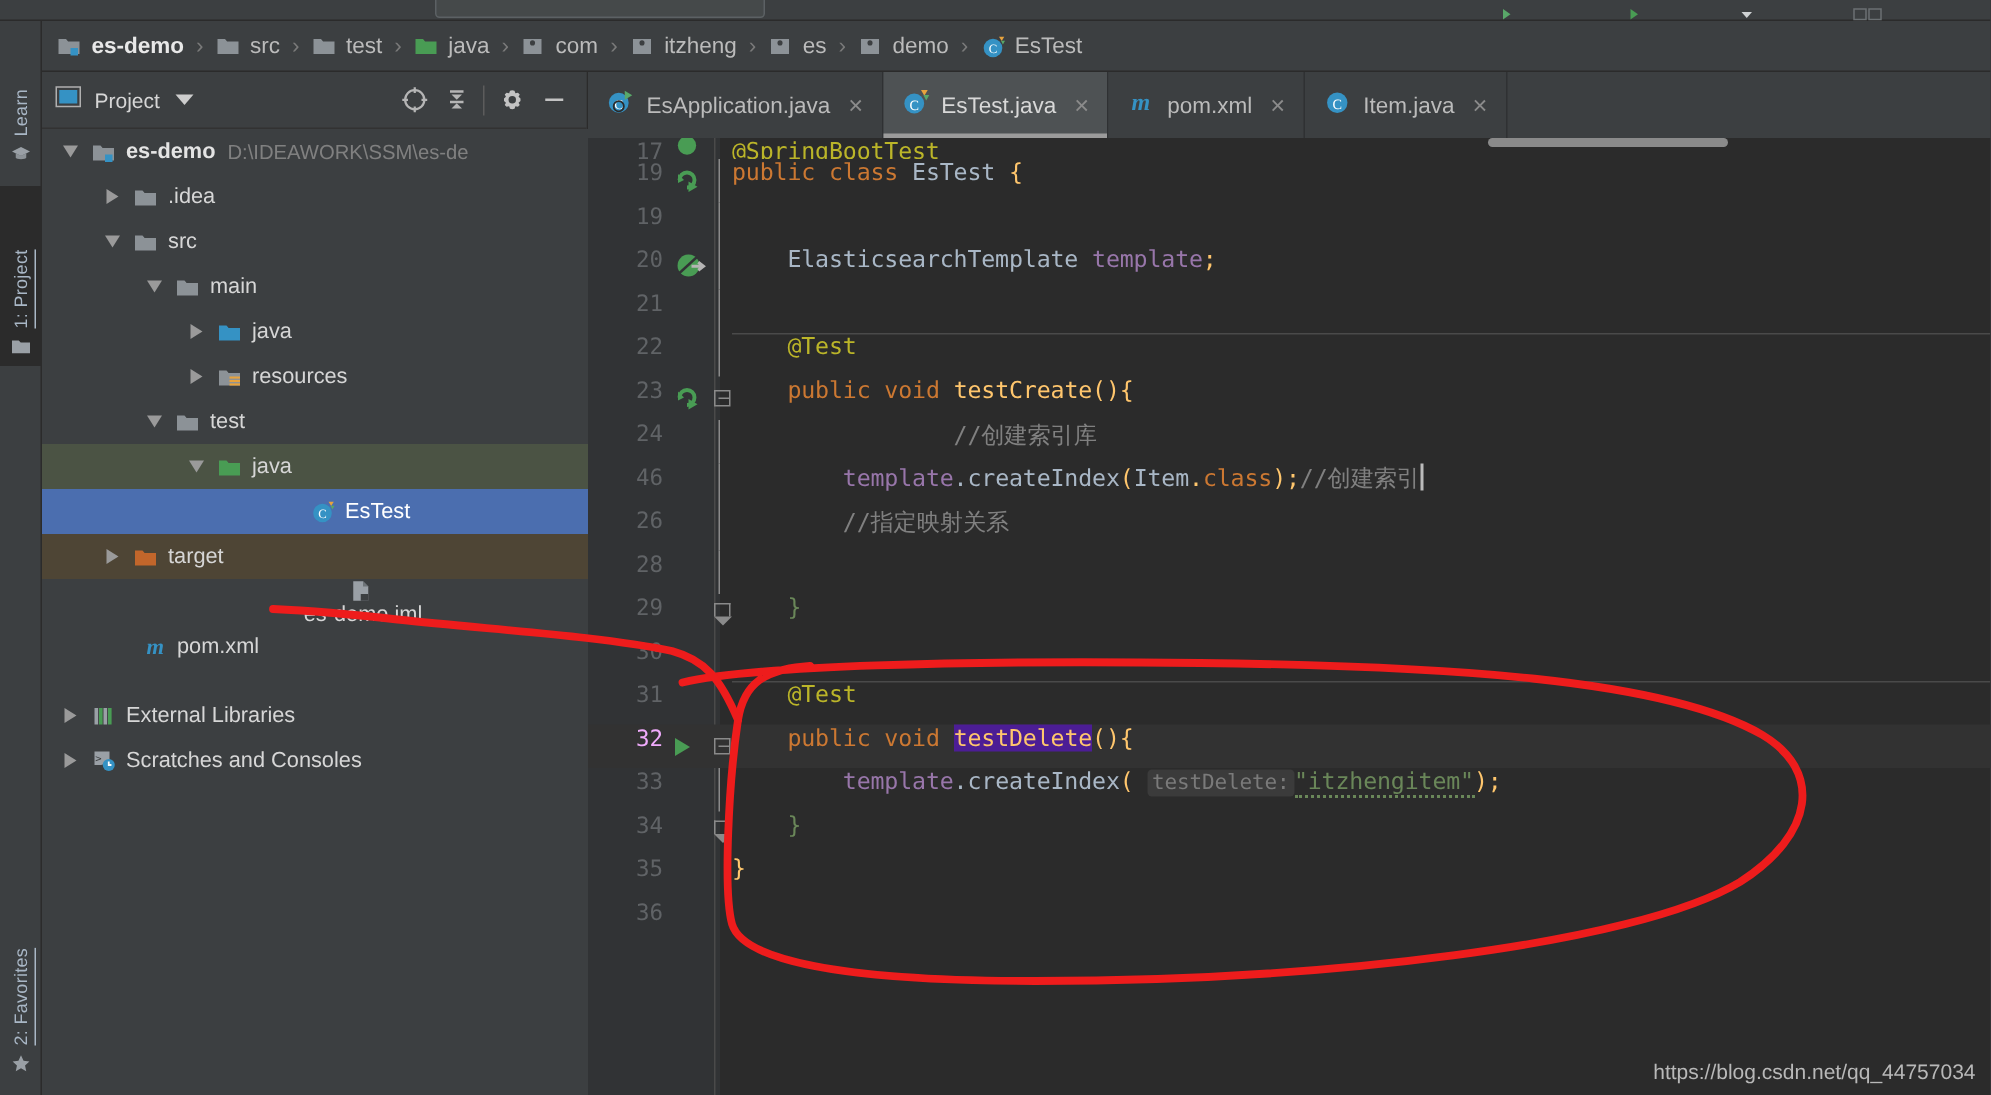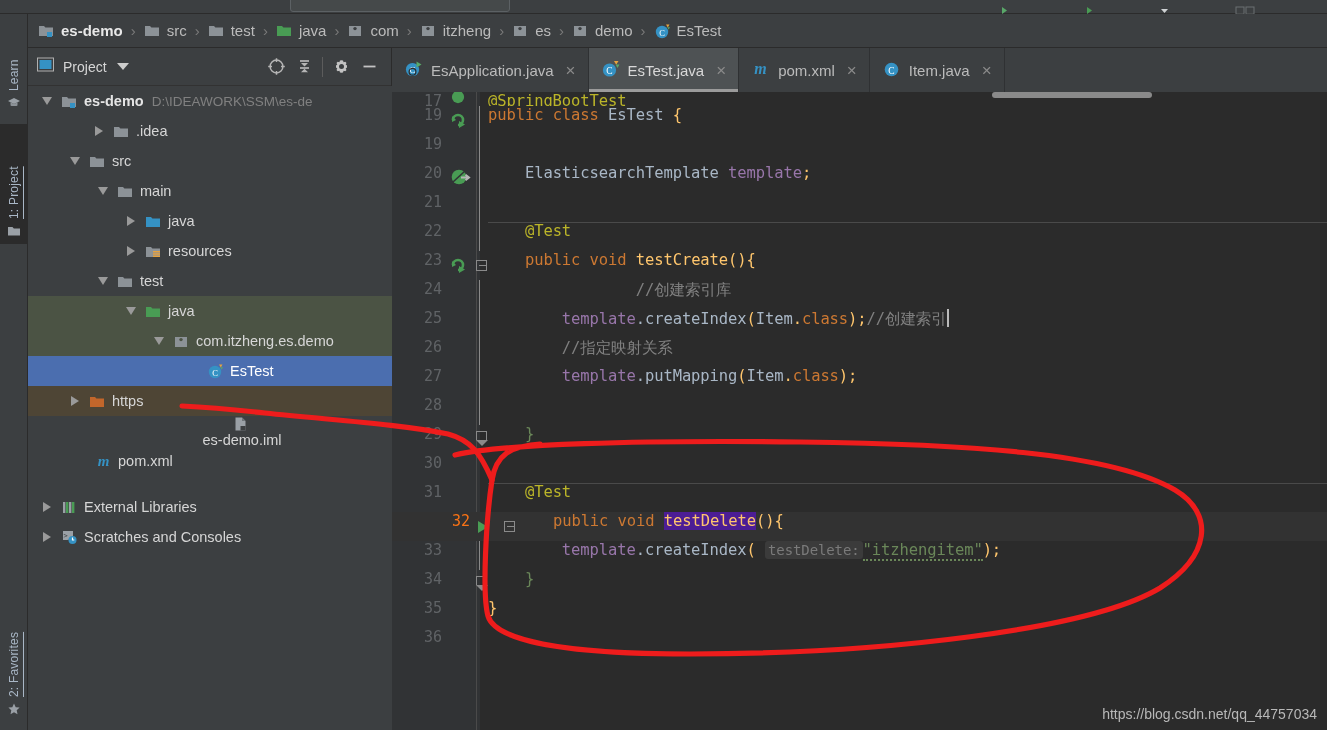--- a/index.html
+++ b/index.html
@@ -119,21 +119,21 @@
     width: 56px; text-align: right; padding-right: 6px;
     color: #606366; font-size: 15px; flex: none;
     font-family: "DejaVu Sans Mono", monospace;
   }
   .ln .gicon { width: 32px; height: 29px; flex: none; position: relative; }
   .ln .code {
     flex: 1; color: #a9b7c6; font-size: 15.5px; white-space: pre;
     padding-left: 8px; letter-spacing: -.1px;
   }
   .ln.cur { background: #323232; }
-  .ln.cur .num { color: #f97316; margin-left: 28px; }
+  .ln.cur .num { color: #f0abfc; }
 
   .kw  { color: #cc7832; }
   .cls { color: #a9b7c6; }
   .id  { color: #ffc66d; }
   .fld { color: #9876aa; }
   .mth { color: #a9b7c6; }
   .ann { color: #bbb529; }
   .str { color: #6a8759; }
   .cmt { color: #808080; }
   .grn { color: #6a8759; }
@@ -382,21 +382,21 @@
         <span class="ticon">
           <svg width="17" height="15" viewBox="0 0 17 15">
               <path d="M1 3 H6 L7.4 4.6 H15 V13 H1 Z" fill="#8c9297"></path>
               <rect x="9" y="9" width="5" height="5" fill="#3592c4"></rect>
             </svg>
         </span>
         <span class="tlabel b">es-demo</span>
         <span class="tpath">D:\IDEAWORK\SSM\es-de</span>
       </div>
 
-      <div class="row" style="padding-left:36px;margin-left:24px;">
+      <div class="row" style="padding-left:36px;">
         <span class="twisty">
             <span class="arrow-r"></span>
           </span>
         <span class="ticon">
           <svg width="17" height="15" viewBox="0 0 17 15">
               <path d="M1 3 H6 L7.4 4.6 H15 V13 H1 Z" fill="#8c9297"></path>
             </svg>
         </span>
         <span class="tlabel">.idea</span>
       </div>
@@ -469,32 +469,20 @@
             <span class="arrow-d"></span>
           </span>
         <span class="ticon">
           <svg width="17" height="15" viewBox="0 0 17 15">
               <path d="M1 3 H6 L7.4 4.6 H15 V13 H1 Z" fill="#499c54"></path>
             </svg>
         </span>
         <span class="tlabel">java</span>
       </div>
 
-      <div class="row tsrc" style="padding-left:120px;">
-        <span class="twisty">
-            <span class="arrow-d"></span>
-          </span>
-        <span class="ticon">
-          <svg width="17" height="15" viewBox="0 0 17 15">
-              <path d="M2 3 H14 V13 H2 Z" fill="#8c9297"></path>
-              <circle cx="8" cy="5.6" r="1.7" fill="#4b5344"></circle>
-            </svg>
-        </span>
-        <span class="tlabel">com.itzheng.es.demo</span>
-      </div>
 
       <div class="row sel" style="padding-left:176px;">
         <span class="ticon">
           <svg width="17" height="16" viewBox="0 0 17 16">
             <circle cx="8" cy="9" r="6.2" fill="#3592c4"></circle>
             <text x="8" y="12.6" font-size="8.5" font-family="Liberation Serif, serif" fill="#ffffff" text-anchor="middle">C</text>
             <path d="M12 1.5 L15.5 1.5 L13.8 4.4 Z" fill="#e8a33d"></path>
             <path d="M13.3 4.2 L16 4.2 L14.6 6.6 Z" fill="#59a869"></path>
           </svg>
         </span>
@@ -503,21 +491,21 @@
 
       <div class="row tgt" style="padding-left:36px;">
         <span class="twisty">
             <span class="arrow-r"></span>
           </span>
         <span class="ticon">
           <svg width="17" height="15" viewBox="0 0 17 15">
               <path d="M1 3 H6 L7.4 4.6 H15 V13 H1 Z" fill="#c2662b"></path>
             </svg>
         </span>
-        <span class="tlabel">https</span>
+        <span class="tlabel">target</span>
       </div>
 
       <div class="row" style="padding-left:64px;flex-direction:column;">
         <span class="ticon">
           <svg width="17" height="16" viewBox="0 0 17 16">
             <path d="M3.5 1.5 H10 L13.5 5 V14.5 H3.5 Z" fill="#9aa0a6"></path>
             <path d="M10 1.5 L13.5 5 H10 Z" fill="#6e7478"></path>
             <rect x="8.5" y="10" width="5" height="4.5" fill="#3c3f41"></rect>
           </svg>
         </span>
@@ -698,42 +686,35 @@
 
       <div class="ln">
         <span class="num">24</span>
         <span class="gicon">
             <span class="fold-line" style="left:31px;"></span>
           </span>
         <span class="code">        <span class="cmt">        //创建索引库</span></span>
       </div>
 
       <div class="ln">
-        <span class="num">25</span>
+        <span class="num">46</span>
         <span class="gicon">
             <span class="fold-line" style="left:31px;"></span>
           </span>
         <span class="code">        <span class="fld">template</span><span class="mth">.</span><span class="mth">createIndex</span><span class="ylw">(</span><span class="cls">Item</span><span class="ylw">.</span><span class="kw">class</span><span class="ylw">);</span><span class="cmt">//创建索引</span><span class="caret-bar"></span></span>
       </div>
 
       <div class="ln">
         <span class="num">26</span>
         <span class="gicon">
             <span class="fold-line" style="left:31px;"></span>
           </span>
         <span class="code">        <span class="cmt">//指定映射关系</span></span>
       </div>
 
-      <div class="ln">
-        <span class="num">27</span>
-        <span class="gicon">
-            <span class="fold-line" style="left:31px;"></span>
-          </span>
-        <span class="code">        <span class="fld">template</span><span class="mth">.</span><span class="mth">putMapping</span><span class="ylw">(</span><span class="cls">Item</span><span class="ylw">.</span><span class="kw">class</span><span class="ylw">);</span></span>
-      </div>
 
       <div class="ln">
         <span class="num">28</span>
         <span class="gicon">
             <span class="fold-line" style="left:31px;"></span>
           </span>
         <span class="code"></span>
       </div>
 
       <div class="ln">

